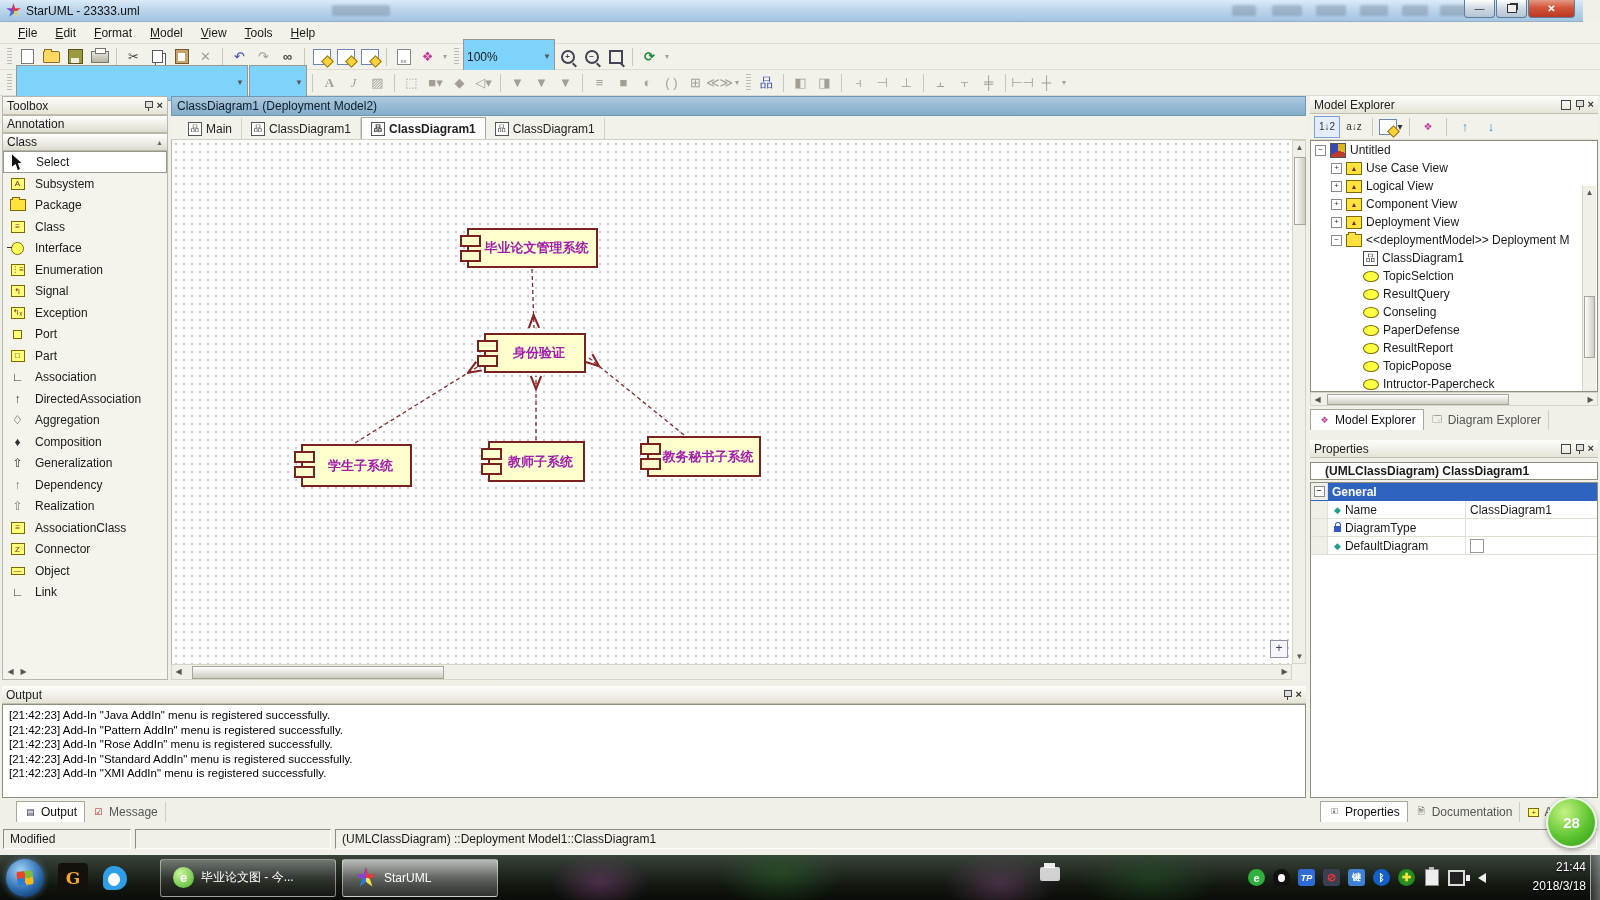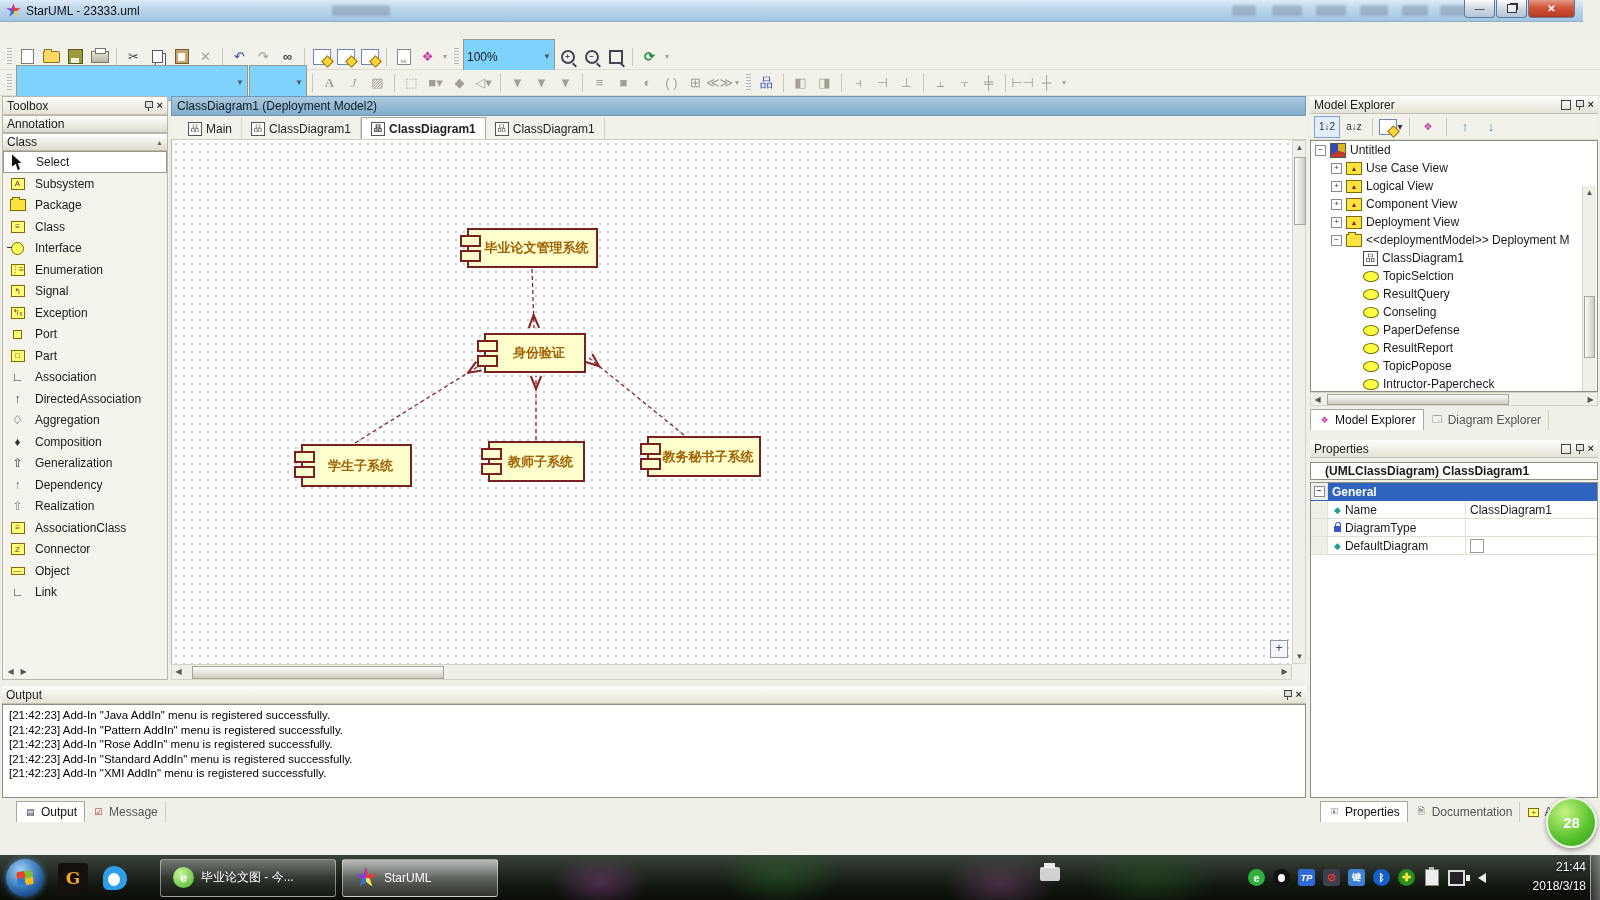--- a/index.html
+++ b/index.html
@@ -68,21 +68,21 @@
   
   .workarea{position:absolute;left:171px;top:96px;width:1135px;height:584px;background:#f2f1ea;}
   .dcaption{position:absolute;left:0;top:0;right:0;height:20px;background:linear-gradient(#abc9de,#83adca);border:1px solid #6f98b5;box-sizing:border-box;display:flex;align-items:center;padding-left:5px;font-size:12px;color:#0c1c28;}
   .tabstrip{position:absolute;left:0;top:20px;right:0;height:24px;background:#f2f1ea;border-bottom:1px solid #cfccc0;display:flex;align-items:flex-end;padding-left:8px;box-sizing:border-box;}
   .dtab{display:flex;align-items:center;gap:4px;height:21px;padding:0 9px;font-size:12px;color:#222;border-right:1px solid #d4d1c5;}
   .dtab.active{background:#fff;border:1px solid #aaa79a;border-bottom:none;font-weight:bold;}
   .diagicon{width:12px;height:12px;background:#fff;border:1px solid #555;font-size:8px;line-height:11px;text-align:center;color:#222;}
   .canvas{position:absolute;left:0;top:44px;width:1121px;height:524px;background:#fff;
     background-image:radial-gradient(circle,#c9c9c9 0.9px,transparent 1px);background-size:8px 8px;border-left:1px solid #b9b6aa;box-sizing:border-box;overflow:hidden;}
   .comp{position:absolute;background:#ffffce;border:2px solid #7b2020;display:flex;align-items:center;justify-content:center;
-    font-weight:bold;font-size:13px;color:#a16207;box-sizing:border-box;padding-left:8px;font-family:"DejaVu Sans","Liberation Sans",sans-serif;}
+    font-weight:bold;font-size:13px;color:#a21caf;box-sizing:border-box;padding-left:8px;font-family:"DejaVu Sans","Liberation Sans",sans-serif;}
   .comp::before,.comp::after{content:"";position:absolute;left:-9px;width:17px;height:8px;background:#ffffce;border:2px solid #7b2020;}
   .comp::before{top:5px;}.comp::after{top:20px;}
   .wires{position:absolute;left:0;top:0;pointer-events:none;}
   .vscroll{position:absolute;right:0;top:44px;width:14px;height:524px;background:#f0efe8;border:1px solid #d5d2c6;box-sizing:border-box;}
   .hscroll{position:absolute;left:0;bottom:0;height:16px;right:14px;background:#f0efe8;border:1px solid #d5d2c6;box-sizing:border-box;}
   .thumbv{position:absolute;left:1px;top:16px;width:10px;height:66px;background:linear-gradient(90deg,#fdfdfd,#cfccc0);border:1px solid #a8a598;}
   .thumbh{position:absolute;left:20px;top:1px;height:11px;width:250px;background:linear-gradient(#fdfdfd,#cfccc0);border:1px solid #a8a598;}
   .sarrow{position:absolute;width:13px;height:13px;font-size:8px;color:#555;display:flex;align-items:center;justify-content:center;}
   .ovbtn{position:absolute;right:18px;bottom:22px;width:16px;height:16px;border:1px solid #8c96a8;background:#f4f6fa;color:#445;font-size:12px;line-height:14px;text-align:center;}
   
@@ -181,20 +181,29 @@
     <span class="ghost" style="left:1440px;width:26px"></span>
     <div class="winbtns">
       <div class="wbtn min">—</div>
       <div class="wbtn max">
           <span class="restore-glyph"></span>
         </div>
       <div class="wbtn close">✕</div>
     </div>
   </div>
 
+  <div class="menubar">
+    <span class="menu-item">File</span>
+    <span class="menu-item">Edit</span>
+    <span class="menu-item">Format</span>
+    <span class="menu-item">Model</span>
+    <span class="menu-item">View</span>
+    <span class="menu-item">Tools</span>
+    <span class="menu-item">Help</span>
+  </div>
 
   <div class="tbar" style="top:44px">
     <span class="grip"></span>
     <span class="tb">
         <span class="paper"></span>
       </span>
     <span class="tb">
         <span class="folder"></span>
       </span>
     <span class="tb">
@@ -682,20 +691,25 @@
       </span>
     <span class="ptab">
         <span class="micro">
           <span class="ybox" style="width:11px;height:9px">+</span>
         </span>
         <span>At</span>
       </span>
     <span class="sarrow" style="position:static">◁</span>
   </div>
 
+  <div class="statusbar">
+    <span class="scell" style="width:128px">Modified</span>
+    <span class="scell" style="width:196px"></span>
+    <span class="scell" style="flex:1">(UMLClassDiagram) ::Deployment Model1::ClassDiagram1</span>
+  </div>
 
   <div class="taskbar">
     <div class="orb">
         <span class="flag"></span>
       </div>
     <div class="qicon gico">G</div>
     <div class="qicon bird">
         <span class="birdshape"></span>
       </div>
     <div class="taskbtn" style="margin-left:24px;width:150px">

